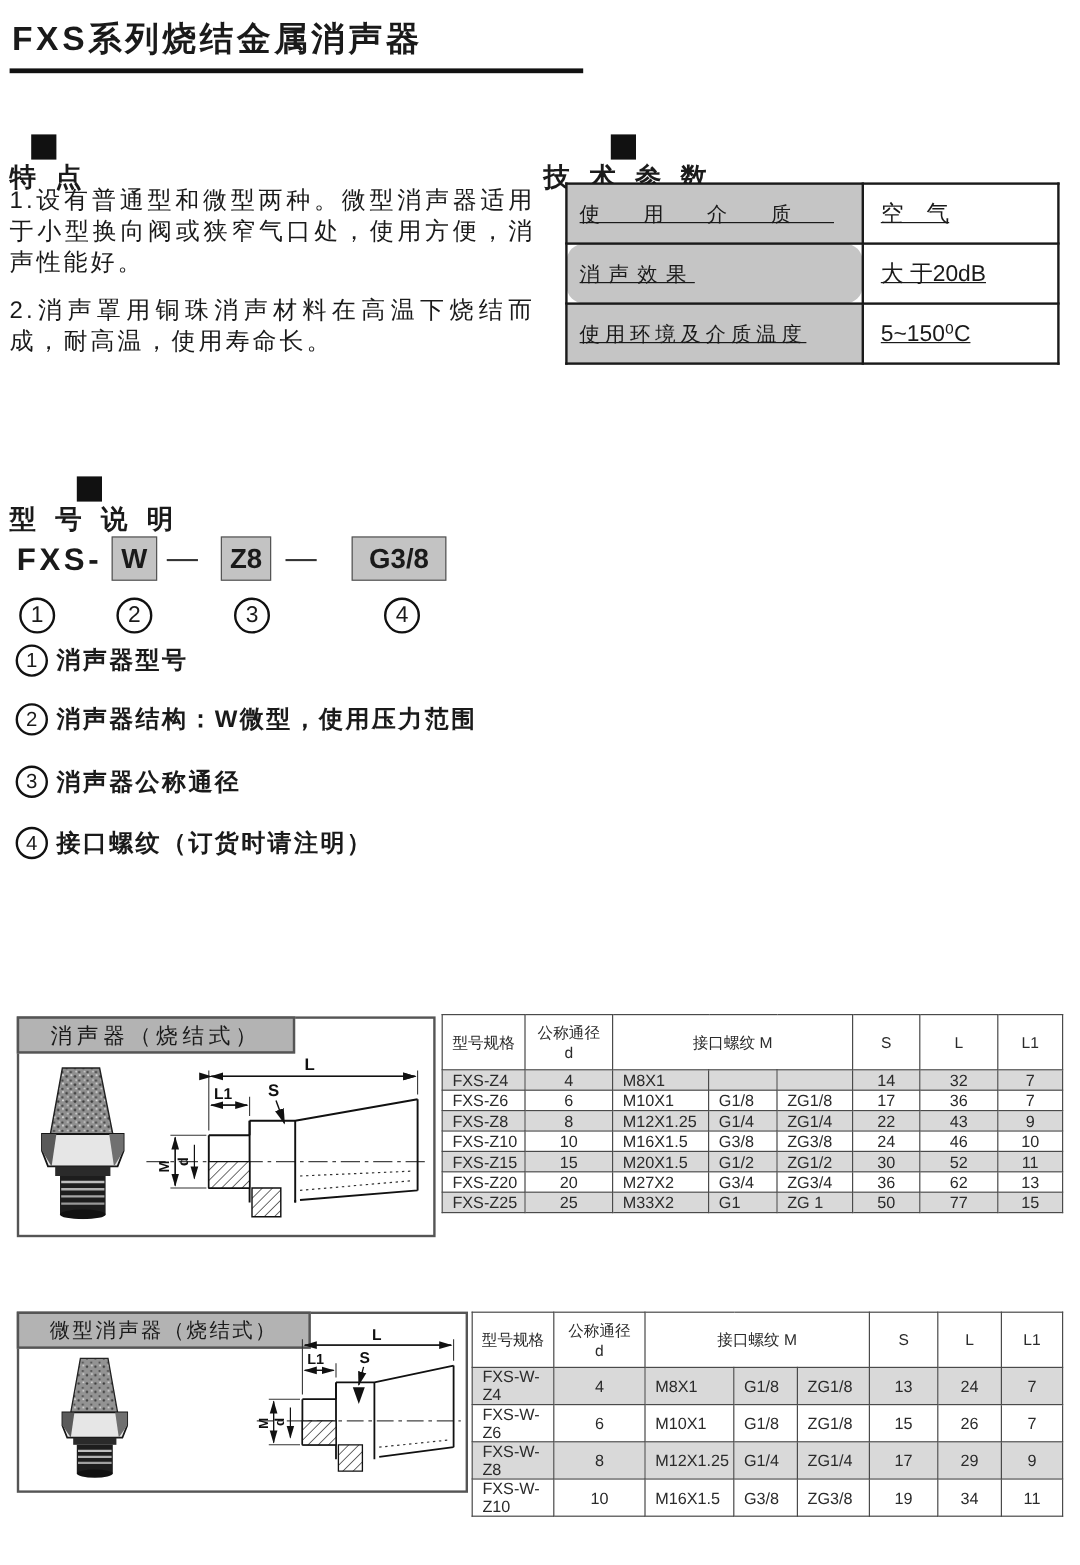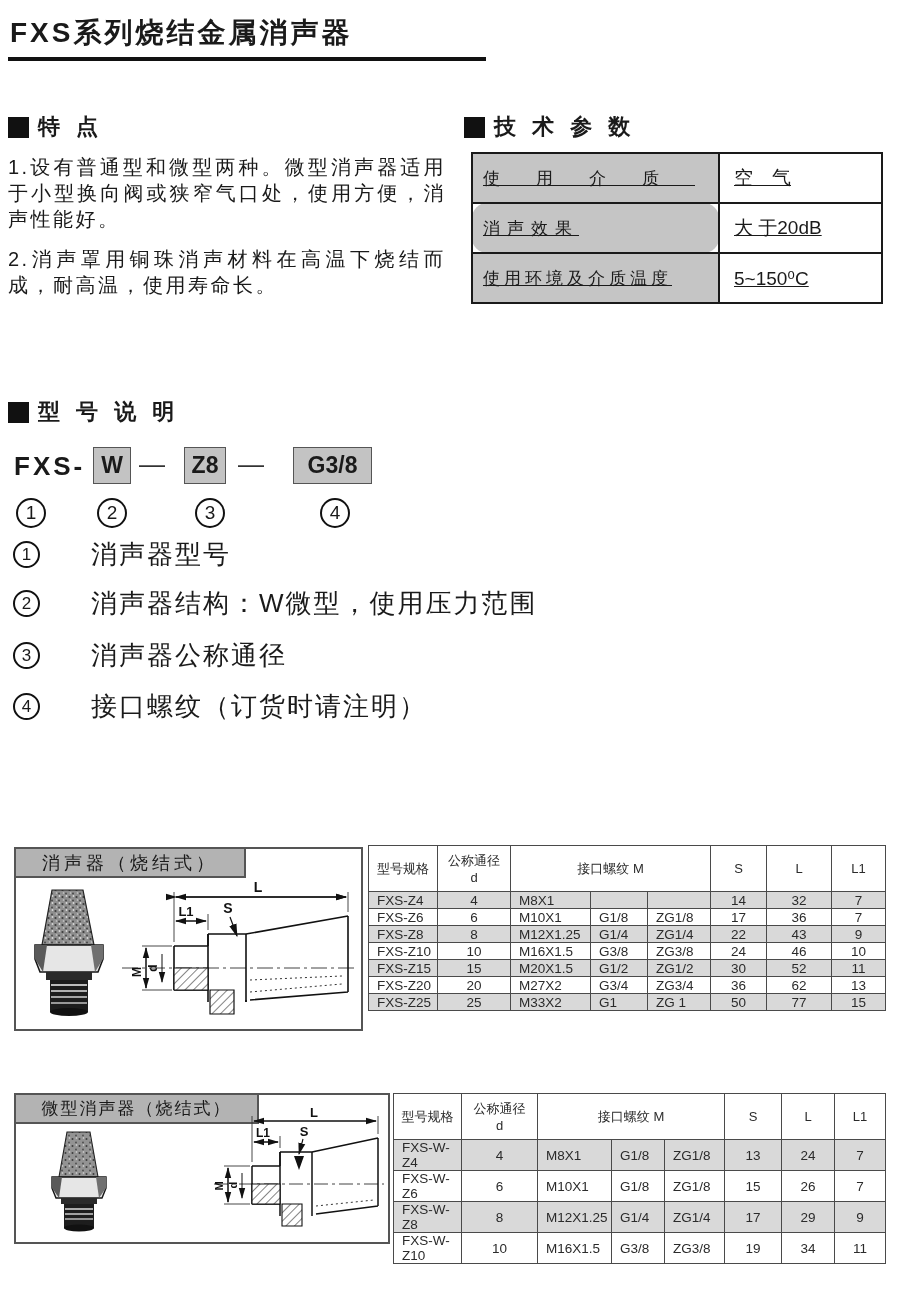--- a/index.html
+++ b/index.html
@@ -9,21 +9,21 @@
     font-family:"Liberation Sans","DejaVu Sans",sans-serif; color:#1a1a1a;
     overflow:hidden;
   }
   .abs { position:absolute; }
 
   
   .title { left:10px; top:14px; font-size:28px; font-weight:bold; letter-spacing:3px; }
   .title-rule { left:8px; top:57px; width:478px; height:4px; background:#111; }
 
   
-  .sec-head { display:flex; align-items:center; font-size:22px; font-weight:bold; letter-spacing:5px; }
+  .sec-head { display:flex; align-items:center; font-size:22px; font-weight:bold; letter-spacing:5px;flex-direction:column; }
   .sq { width:21px; height:21px; background:#111; display:inline-block; margin-right:9px; flex:none; }
 
   
   .feat-p { left:8px; width:438px; font-size:20px; line-height:26px; letter-spacing:2.5px; text-align:justify; }
 
   
   .tech-table { left:471px; top:152px; border-collapse:collapse; table-layout:fixed; }
   .tech-table td { border:2px solid #1a1a1a; height:50px; vertical-align:middle;text-decoration:underline; }
   .tech-table td.lbl { width:247px; background:#c5c5c5; font-size:17px; padding:0 10px; }
   .tech-table td.val { width:163px; background:#fff; font-size:19px; padding-left:14px; }
@@ -32,21 +32,21 @@
 
   
   .code-prefix { left:14px; top:451px; font-size:26px; letter-spacing:3px; font-weight:bold; }
   .code-box { background:#c3c3c3; border:1px solid #555; display:flex; align-items:center;
               justify-content:center; font-size:23px; font-weight:bold; height:37px; top:447px; }
   .code-dash { top:449px; font-size:26px; color:#333; }
   .circ { border:2px solid #111; border-radius:50%; display:flex; align-items:center; justify-content:center; }
   .marker { width:30px; height:30px; font-size:19px; top:498px; }
   .note { left:13px; display:flex; align-items:center; }
   .note .circ { width:27px; height:27px; font-size:17px; flex:none; margin-right:7px; }
-  .note .txt { font-size:26px; letter-spacing:2px; font-weight:normal;margin-left:44px; }
+  .note .txt { font-size:20px; letter-spacing:2px; font-weight:bold; }
 
   
   .frame { border:2px solid #555; background:#fff; }
   .banner { background:#b3b3b3; border:2px solid #555; display:flex; align-items:center;
             justify-content:center; font-size:18px; letter-spacing:4px; height:31px; }
 
   
   .dim-table { border-collapse:collapse; table-layout:fixed; background:#fff; }
   .dim-table th, .dim-table td { border:1.5px solid #4a4a4a; font-weight:normal; color:#2b2b2b; overflow:hidden; }
   .dim-table th { font-size:13px; text-align:center; vertical-align:middle; background:#fff; }
@@ -67,21 +67,21 @@
   <div class="abs title">FXS系列烧结金属消声器</div>
   <div class="abs title-rule"></div>
 
   <div class="abs sec-head" style="left:8px; top:112px;">
     <span class="sq"></span>
     <span>特 点</span>
   </div>
   <p class="abs feat-p" style="top:154px;">1.设有普通型和微型两种。微型消声器适用于小型换向阀或狭窄气口处，使用方便，消声性能好。</p>
   <p class="abs feat-p" style="top:246px;">2.消声罩用铜珠消声材料在高温下烧结而成，耐高温，使用寿命长。</p>
 
-  <div class="abs sec-head" style="left:464px; top:112px;">
+  <div class="abs sec-head" style="left:453px; top:112px;">
     <span class="sq"></span>
     <span>技 术 参 数</span>
   </div>
   <table class="abs tech-table">
     <tbody>
         <tr>
       <td class="lbl ls-a">使用介质</td>
       <td class="val">空　气</td>
     </tr>
     <tr>

